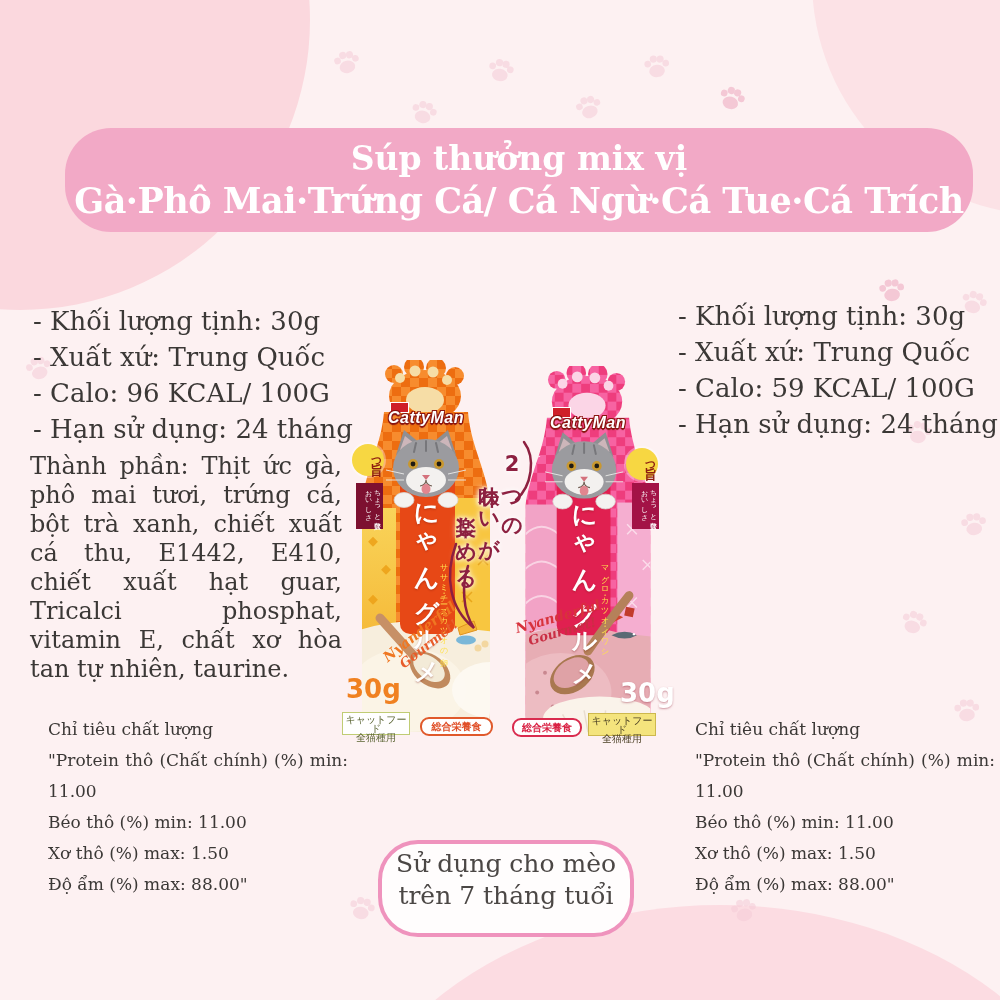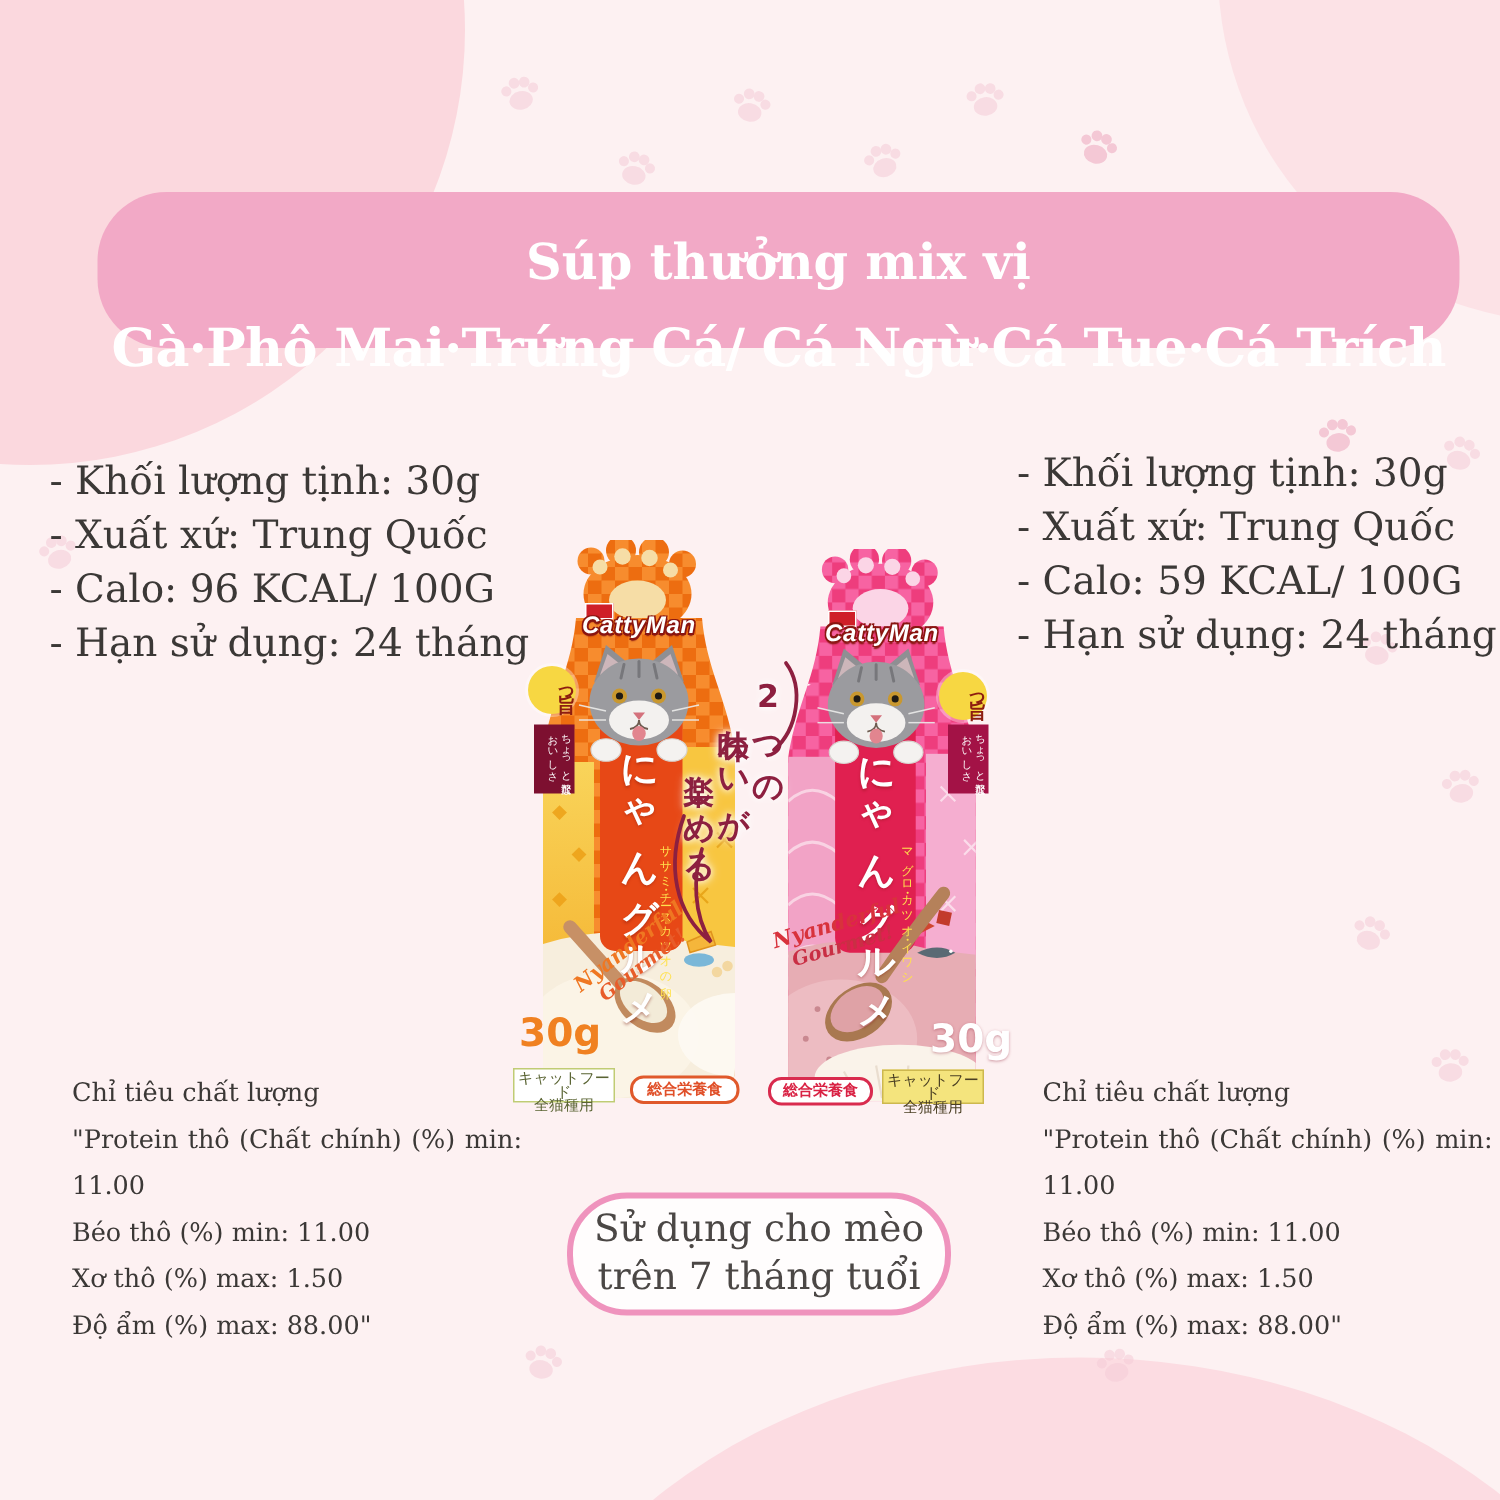--- a/index.html
+++ b/index.html
@@ -9,37 +9,37 @@
   .blob{position:absolute;border-radius:50%;background:#fbd8de;}
   #blob-tl{left:-270px;top:-270px;width:580px;height:580px;}
   #blob-tr{left:812px;top:-255px;width:470px;height:470px;background:#fce2e6;}
   #blob-bottom{left:330px;top:905px;width:780px;height:600px;background:#fcdce2;}
   
   .pawdec{position:absolute;width:27px;height:25px;fill:#f5ccd8;opacity:.55;}
   .pawdec.strong{fill:#f2bfcf;opacity:.8;}
   
   #banner{position:absolute;left:65px;top:128px;width:908px;height:104px;background:#f2a9c6;
           border-radius:46px;text-align:center;color:#fff;font-weight:bold;}
-  #banner .l1{margin:16px;padding-top:11px;font-size:33px;line-height:40px;}
+  #banner .l1{margin:0;padding-top:11px;font-size:33px;line-height:40px;}
   #banner .l2{margin:0;font-size:35px;line-height:44px;letter-spacing:-0.5px;white-space:nowrap;}
   
   .specs{position:absolute;font-size:26px;line-height:36px;}
   .specs p{margin:0;}
   #specs-left{left:33px;top:303px;}
   #specs-right{left:678px;top:298px;}
   .ingredients{position:absolute;text-align:justify;}
   #ing-left{left:30px;top:452px;width:312px;font-size:24px;line-height:29px;}
   #ing-right{left:692px;top:450px;width:268px;font-size:22.5px;line-height:29px;}
   .quality{position:absolute;font-size:17px;line-height:31px;width:300px;}
   .quality p{margin:0;}
   .quality .q-just{text-align:justify;}
   #quality-left{left:48px;top:714px;}
   #quality-right{left:695px;top:714px;}
   
-  #badge{position:absolute;left:378px;top:795px;width:256px;height:82px;box-sizing:border-box;
+  #badge{position:absolute;left:378px;top:840px;width:256px;height:97px;box-sizing:border-box;
          border:4px solid #ef93bd;border-radius:40px;background:#fffdfd;text-align:center;
          font-size:25px;line-height:32px;color:#4b4745;padding-top:4px;}
   #badge p{margin:0;}
   
   .pouch{position:absolute;z-index:4;}
   #pouch-left{left:338px;top:360px;width:176px;height:380px;}
   #pouch-right{left:502px;top:366px;width:172px;height:376px;}
   .pouch svg.art{position:absolute;left:0;top:0;}
   .brand{position:absolute;left:0;right:0;text-align:center;z-index:5;
          font:italic bold 16px "Liberation Sans",sans-serif;color:#fff;letter-spacing:.5px;
@@ -165,20 +165,21 @@
     <p class="l1">Súp thưởng mix vị</p>
     <p class="l2">Gà·Phô Mai·Trứng Cá/ Cá Ngừ·Cá Tue·Cá Trích</p>
   </div>
 
   <div class="specs" id="specs-left">
     <p>- Khối lượng tịnh: 30g</p>
     <p>- Xuất xứ: Trung Quốc</p>
     <p>- Calo: 96 KCAL/ 100G</p>
     <p>- Hạn sử dụng: 24 tháng</p>
   </div>
+  <div class="ingredients" id="ing-left">Thành phần: Thịt ức gà, phô mai tươi, trứng cá, bột trà xanh, chiết xuất cá thu, E1442, E410, chiết xuất hạt guar, Tricalci phosphat, vitamin E, chất xơ hòa tan tự nhiên, taurine.</div>
   <div class="quality" id="quality-left">
     <p>Chỉ tiêu chất lượng</p>
     <p class="q-just">"Protein thô (Chất chính) (%) min: 11.00</p>
     <p>Béo thô (%) min: 11.00</p>
     <p>Xơ thô (%) max: 1.50</p>
     <p>Độ ẩm (%) max: 88.00"</p>
   </div>
 
   <div class="specs" id="specs-right">
     <p>- Khối lượng tịnh: 30g</p>

